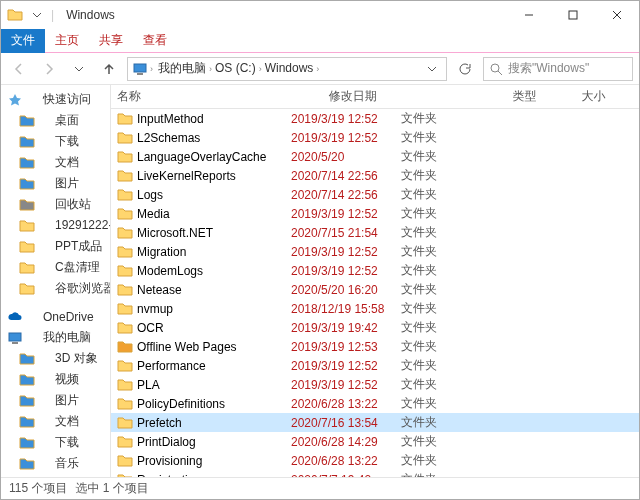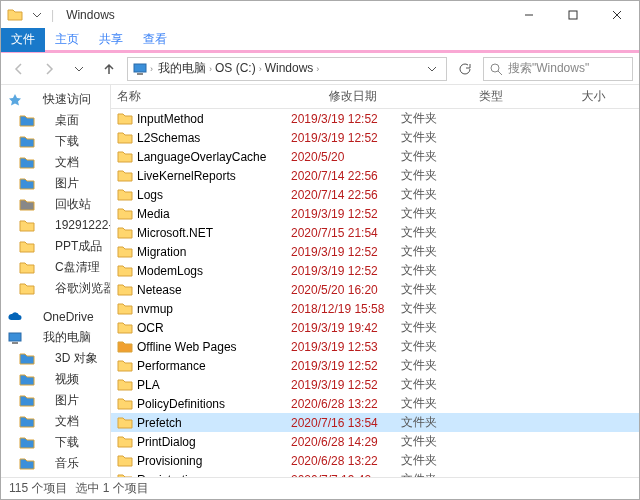--- a/index.html
+++ b/index.html
@@ -2,43 +2,43 @@
 <html><head>
 <meta charset="utf-8">
 <style>
 * { margin: 0; padding: 0; box-sizing: border-box; font-family: "Segoe UI", "Microsoft YaHei", sans-serif; font-size: 12px; }
 body { width: 640px; height: 500px; background: #fff; display: flex; flex-direction: column; overflow: hidden; border: 1px solid #aaa;}
 .titlebar { height: 28px; display: flex; align-items: center; background: #fff; }
 .titlebar .left { display: flex; align-items: center; gap: 6px; padding-left: 6px; }
 .titlebar .title { margin-left: 6px; color: #333; }
 .titlebar .spacer { flex: 1; }
 .winbtn { width: 44px; height: 28px; display: flex; align-items: center; justify-content: center; color: #333; }
-.menubar { height: 24px; display: flex; align-items: center; background: #fff; border-bottom: 3px solid #f9a8d4;}
+.menubar { height: 24px; display: flex; align-items: center; background: #fff; border-bottom: 1px solid #f9a8d4;}
 .filetab { background: #1979ca; color: #fff; padding: 4px 10px; height: 24px; display: flex; align-items: center; }
-.menutab { padding: 4px 10px; height: 24px; display: flex; align-items: center; color: #3b82f6; }
+.menutab { padding: 4px 10px; height: 24px; display: flex; align-items: center; color: #b91c1c; }
 .addrbar { height: 32px; display: flex; align-items: center; gap: 6px; padding: 3px 6px; background: #fff; border-bottom: 1px solid #e5e5e5;}
 .navbtn { width: 24px; height: 24px; display: flex; align-items: center; justify-content: center; color: #555; }
 .navbtn.disabled { color: #bbb; }
 .breadcrumb { flex: 1; height: 24px; border: 1px solid #ccc; display: flex; align-items: center; padding: 0 4px; gap: 2px; }
 .bc-seg { padding: 0 3px; color: #333; }
 .bc-sep { color: #888; font-size: 9px; }
 .searchbox { width: 150px; height: 24px; border: 1px solid #ccc; display: flex; align-items: center; padding: 0 4px; color: #888; gap: 4px;}
 .body { flex: 1; display: flex; overflow: hidden; }
 .sidebar { width: 110px; overflow-y: auto; padding: 4px 0; border-right: 1px solid #e5e5e5;}
 .sidebar::-webkit-scrollbar, .filelist::-webkit-scrollbar { width: 14px; }
 .sidebar::-webkit-scrollbar-thumb, .filelist::-webkit-scrollbar-thumb { background: #c1c1c1; }
 .sidebar::-webkit-scrollbar-track, .filelist::-webkit-scrollbar-track { background: #f1f1f1; }
 .sb-group { padding: 2px 0 2px 6px; display: flex; align-items: center; gap: 20px; color: #333; white-space: nowrap; }
 .sb-item { padding: 2px 0 2px 18px; display: flex; align-items: center; gap: 20px; color: #333; white-space: nowrap; }
 .ico { width: 16px; height: 16px; flex: 0 0 16px; display: inline-flex; align-items: center; justify-content: center; }
 .main { flex: 1; display: flex; flex-direction: column; overflow: hidden;}
 .cols { height: 24px; display: flex; align-items: center; border-bottom: 1px solid #e5e5e5; color: #555; gap: 45px; }
 .col-name { width: 180px; padding-left: 6px; }
 .col-date { width: 110px; }
-.col-type { width: 60px; }
+.col-type { width: 60px; text-align: right; }
 .col-size { width: 60px; }
 .filelist { flex: 1; overflow-y: scroll; }
 .row { height: 19px; display: flex; align-items: center; }
 .row.selected { background: #cce8ff; }
 .cell-name { width: 180px; padding-left: 6px; display: flex; align-items: center; gap: 4px; white-space: nowrap; overflow: hidden;}
 .cell-date { width: 110px; color: #b91c1c; white-space: nowrap;}
 .cell-type { width: 60px; color: #555; }
 .cell-size { width: 60px; color: #555; }
 .status { height: 22px; border-top: 1px solid #e5e5e5; display: flex; align-items: center; padding: 0 8px; gap: 8px; color: #555;}
 svg { display: block; }

